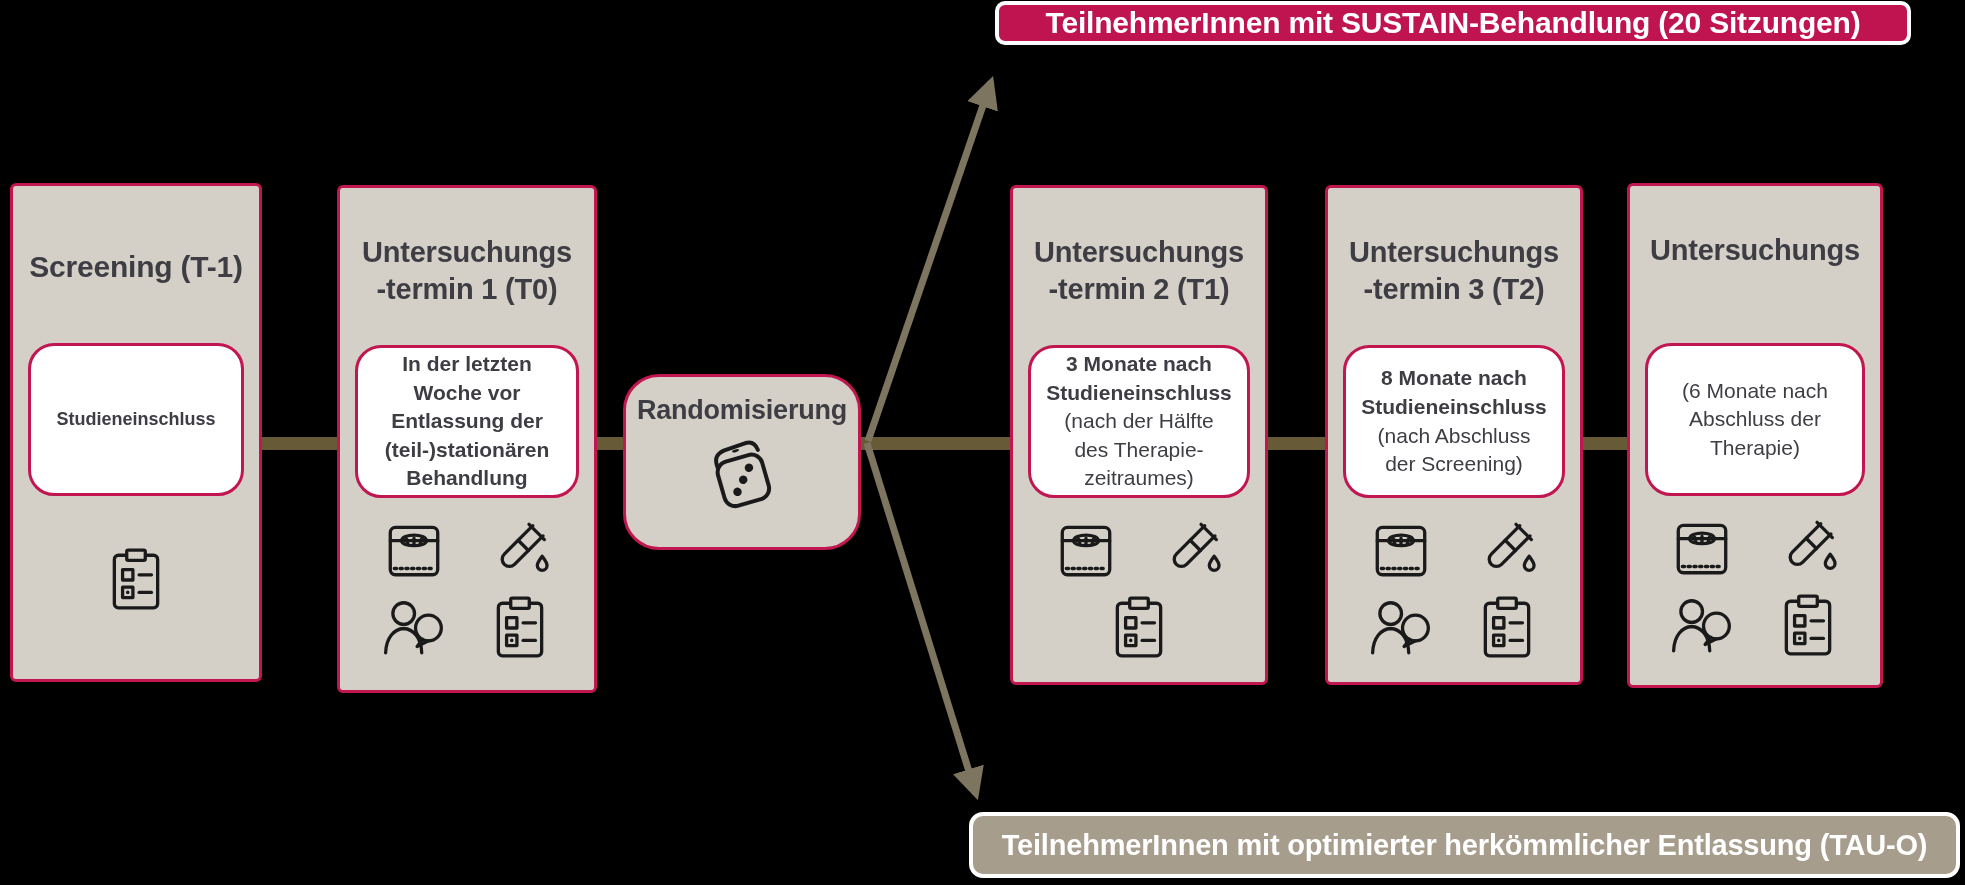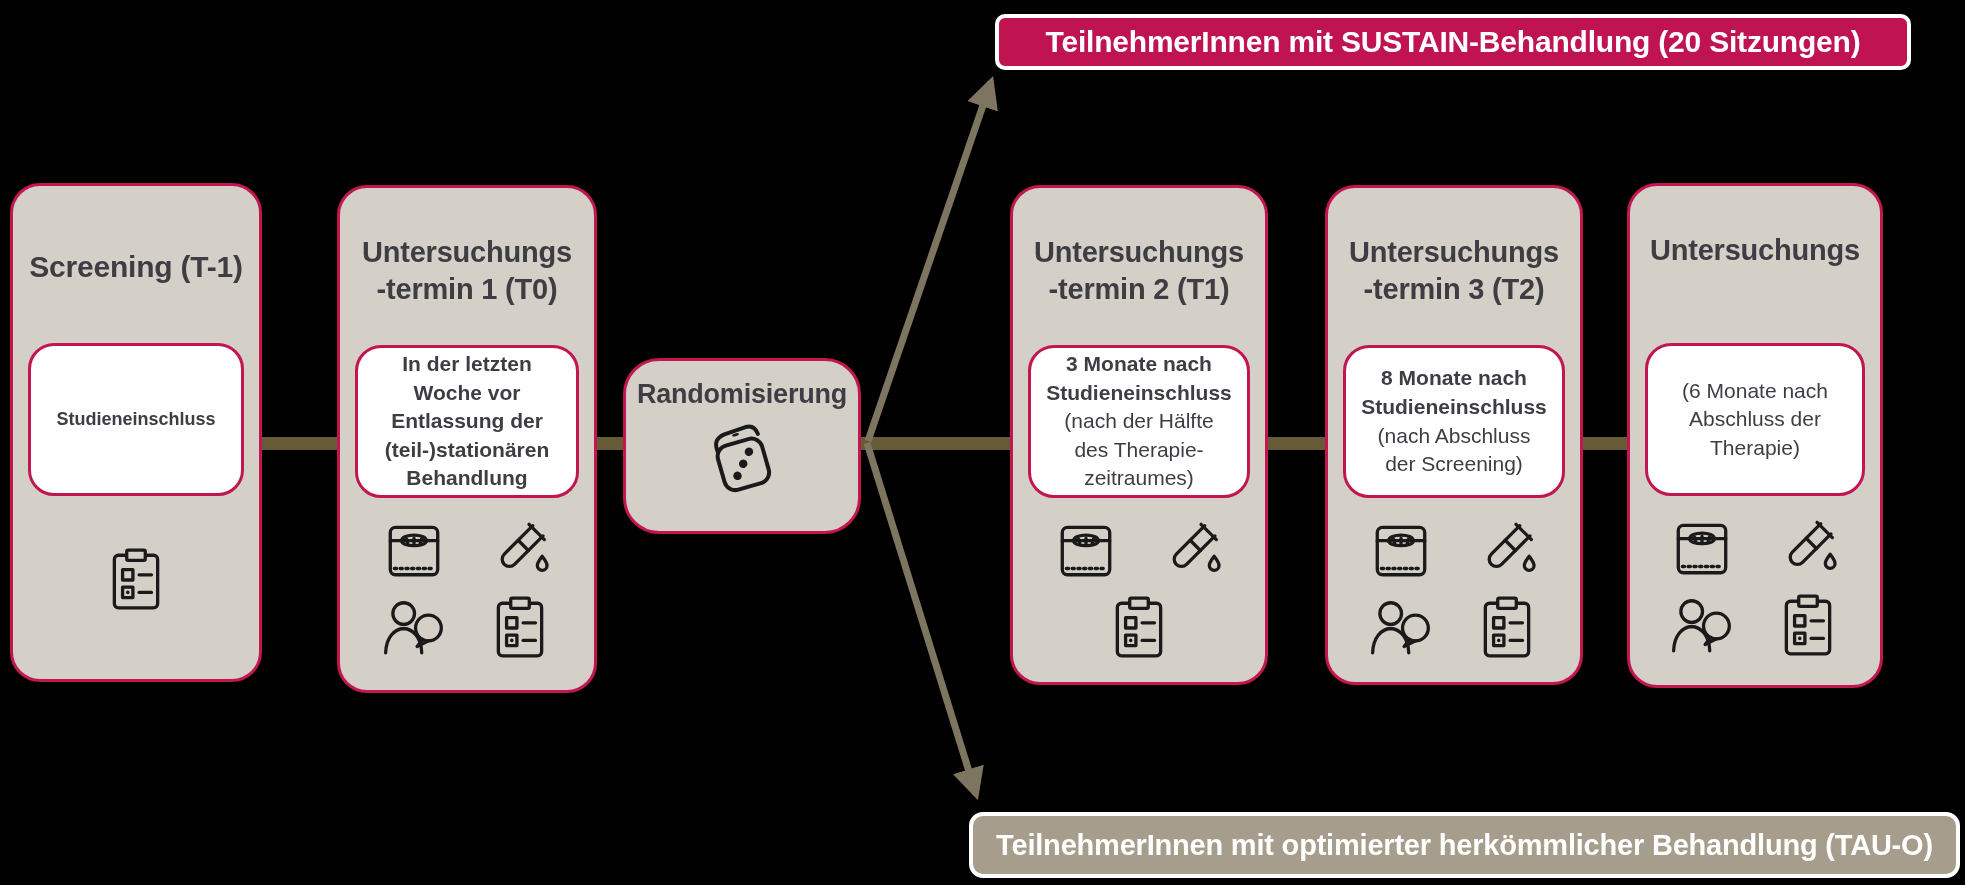--- a/index.html
+++ b/index.html
@@ -19,21 +19,21 @@
     font-family:"Liberation Sans",sans-serif;overflow:hidden;
   }
   
   #hline{position:absolute;left:140px;top:437px;width:1560px;height:13px;background:var(--linecol);z-index:1;}
   #arrows{position:absolute;left:0;top:0;width:1965px;height:885px;z-index:1;pointer-events:none;}
   #arrows line{stroke:var(--arrowcol);stroke-width:7;}
   #arrowhead path{fill:var(--arrowcol);stroke:none;}
   
   .node{
     position:absolute;z-index:2;background:var(--boxbg);
-    border:3px solid var(--accent);border-radius:30px;box-sizing:border-box;
+    border:3px solid var(--accent);border-radius:6px;box-sizing:border-box;
   }
   .title{
     margin-top:46px;text-align:center;font-weight:700;font-size:29px;line-height:1.26;
     color:var(--titletext);letter-spacing:-0.2px;
   }
   .title.single{margin-top:62px;font-size:30px;}
   .note{
     position:absolute;left:15px;right:15px;top:157px;height:153px;background:#fff;
     border:3px solid var(--accent);border-radius:26px;box-sizing:border-box;
     display:flex;flex-direction:column;align-items:center;justify-content:center;
@@ -56,21 +56,21 @@
   #rand .title{margin-top:16px;font-size:27px;}
   #rand .icon{width:84px;height:92px;}
   #rand .icon svg{width:80px;height:84px;}
   #rand .icon svg *{stroke-width:3.4;}
   
   .banner{
     position:absolute;z-index:3;display:flex;align-items:center;justify-content:center;
     color:#fff;font-weight:700;text-align:center;border:4px solid #fff;border-radius:10px;
     box-sizing:border-box;letter-spacing:-0.2px;
   }
-  #topb{left:995px;top:14px;width:916px;height:56px;background:var(--bannerpink);font-size:30px;text-align:center;}
+  #topb{left:995px;top:1px;width:916px;height:44px;background:var(--bannerpink);font-size:30px;text-align:center;}
   #botb{left:969px;top:812px;width:991px;height:66px;background:var(--bannertan);font-size:29px;border-radius:14px;}
 </style>
 </head>
 <body>
 
 <div id="canvas">
 
   <div id="hline"></div>
 
   <svg id="arrows">
@@ -81,21 +81,21 @@
     </defs>
     <line x1="868" y1="441" x2="991" y2="82" marker-end="url(#arrowhead)"></line>
     <line x1="867" y1="443" x2="976" y2="794" marker-end="url(#arrowhead)"></line>
   </svg>
 
   <div class="banner" id="topb">
     <span>TeilnehmerInnen mit SUSTAIN-Behandlung (20 Sitzungen)</span>
   </div>
 
   <div class="banner" id="botb">
-    <span>TeilnehmerInnen mit optimierter herkömmlicher Behandlung (TAU-O)</span>
+    <span>TeilnehmerInnen mit optimierter herkömmlicher Entlassung (TAU-O)</span>
   </div>
 
   <div class="node" style="left:10px;top:183px;width:252px;height:499px;">
     <div class="title single">Screening (T-1)</div>
     <div class="note big">
       <span class="b">Studieneinschluss</span>
     </div>
     <div class="iconzone lone">
       <div class="icon-row">
         <div class="icon">
@@ -161,21 +161,21 @@
             <line x1="35" y1="27" x2="47" y2="27"></line>
             <rect x="19" y="39" width="10" height="10"></rect>
             <circle class="fill" cx="24" cy="44" r="1.7"></circle>
             <line x1="35" y1="44" x2="47" y2="44"></line>
           </svg>
         </div>
       </div>
     </div>
   </div>
 
-  <div class="node" id="rand" style="left:623px;top:358px;width:238px;height:176px;">
+  <div class="node" id="rand" style="left:623px;top:374px;width:238px;height:176px;">
     <div class="title">Randomisierung</div>
     <div class="icon">
       <svg viewBox="0 0 68 68">
         <g transform="rotate(-16 34 38)">
           <rect x="15" y="21" width="39" height="39" rx="9.5"></rect>
           <path d="M16.5 25 C15.5 15.5 19 12.5 26 11.5 L45 10.5 C50.5 10.5 53 13.5 53.5 19"></path>
           <ellipse class="fill" cx="35" cy="14.5" rx="3" ry="1.2"></ellipse>
           <circle class="fill" cx="27" cy="48.5" r="3.6"></circle>
           <circle class="fill" cx="34.5" cy="40" r="3.6"></circle>
           <circle class="fill" cx="42" cy="31.5" r="3.6"></circle>

